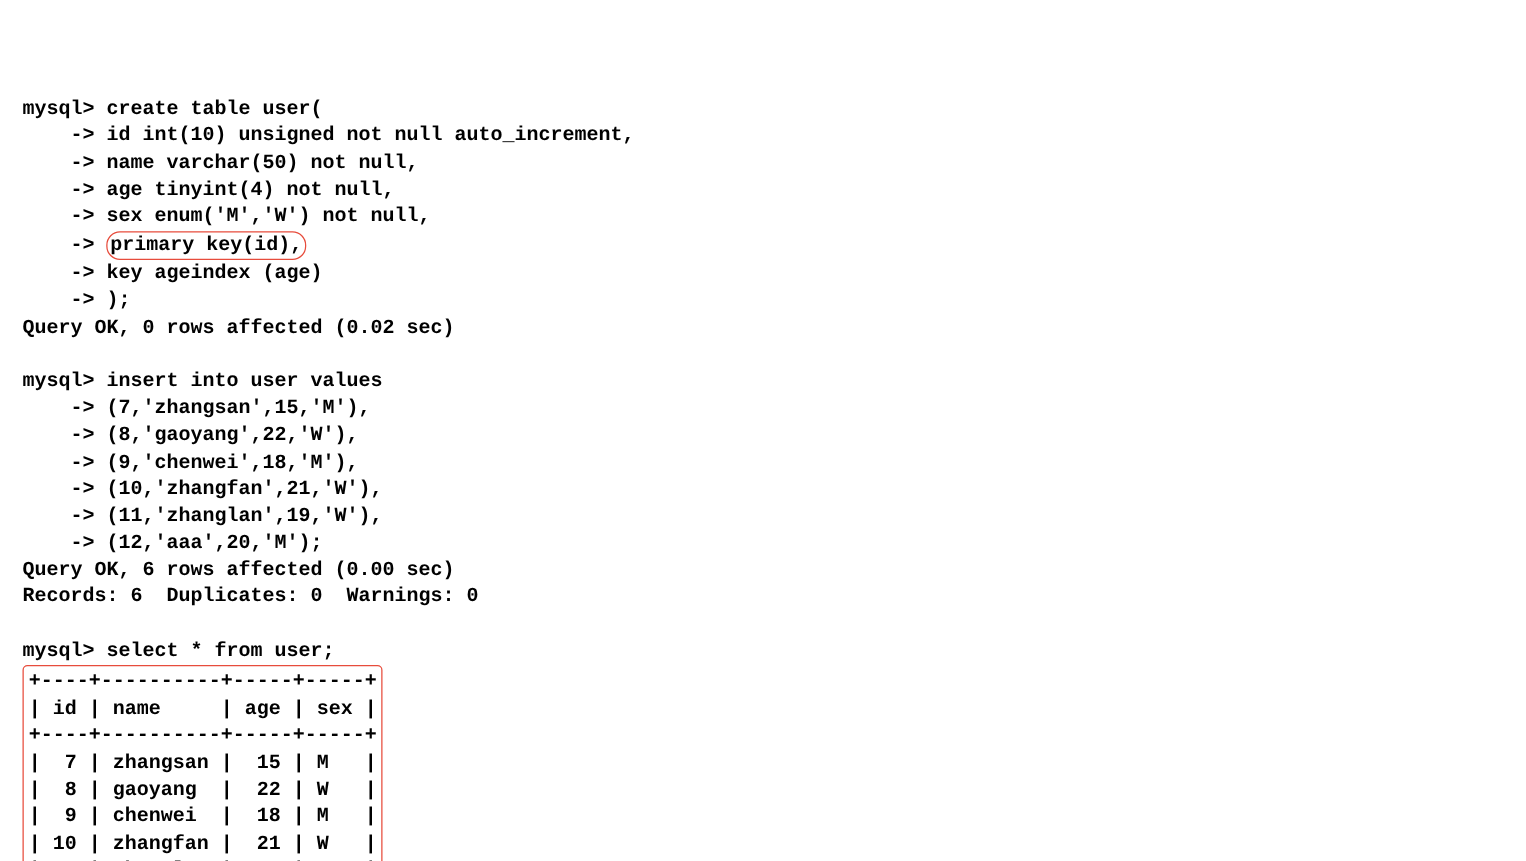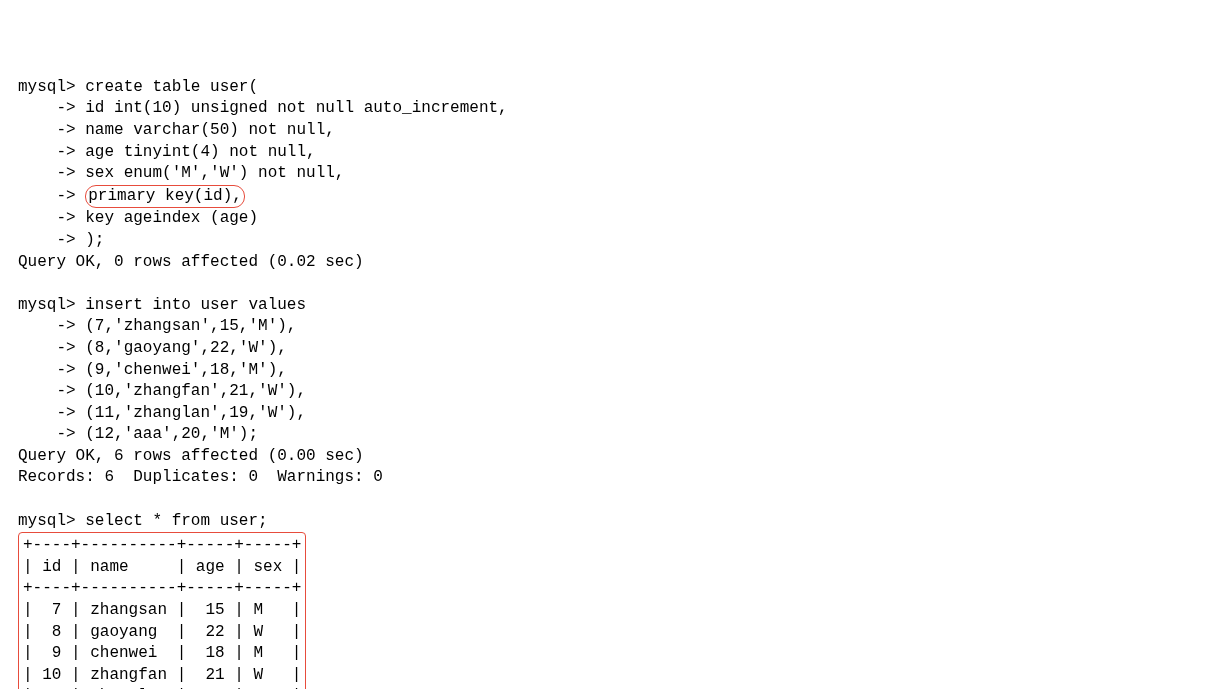--- a/index.html
+++ b/index.html
@@ -5,21 +5,21 @@
     body {
       font-family: 'Courier New', Consolas, monospace;
       font-size: 16px;
       line-height: 1.35;
       margin: 0;
       padding: 12px 18px;
       background: #fff;
       color: #000;
       white-space: pre;
     }
-    .line { display: block; }
+    .line { display: block; font-weight: bold; }
     .hl-red {
       border: 1px solid #e74c3c;
       border-radius: 11px;
       padding: 0 2px;
       display: inline-block;
     }
     .hl-box {
       border: 1px solid #e74c3c;
       border-radius: 4px;
       padding: 2px 4px;

